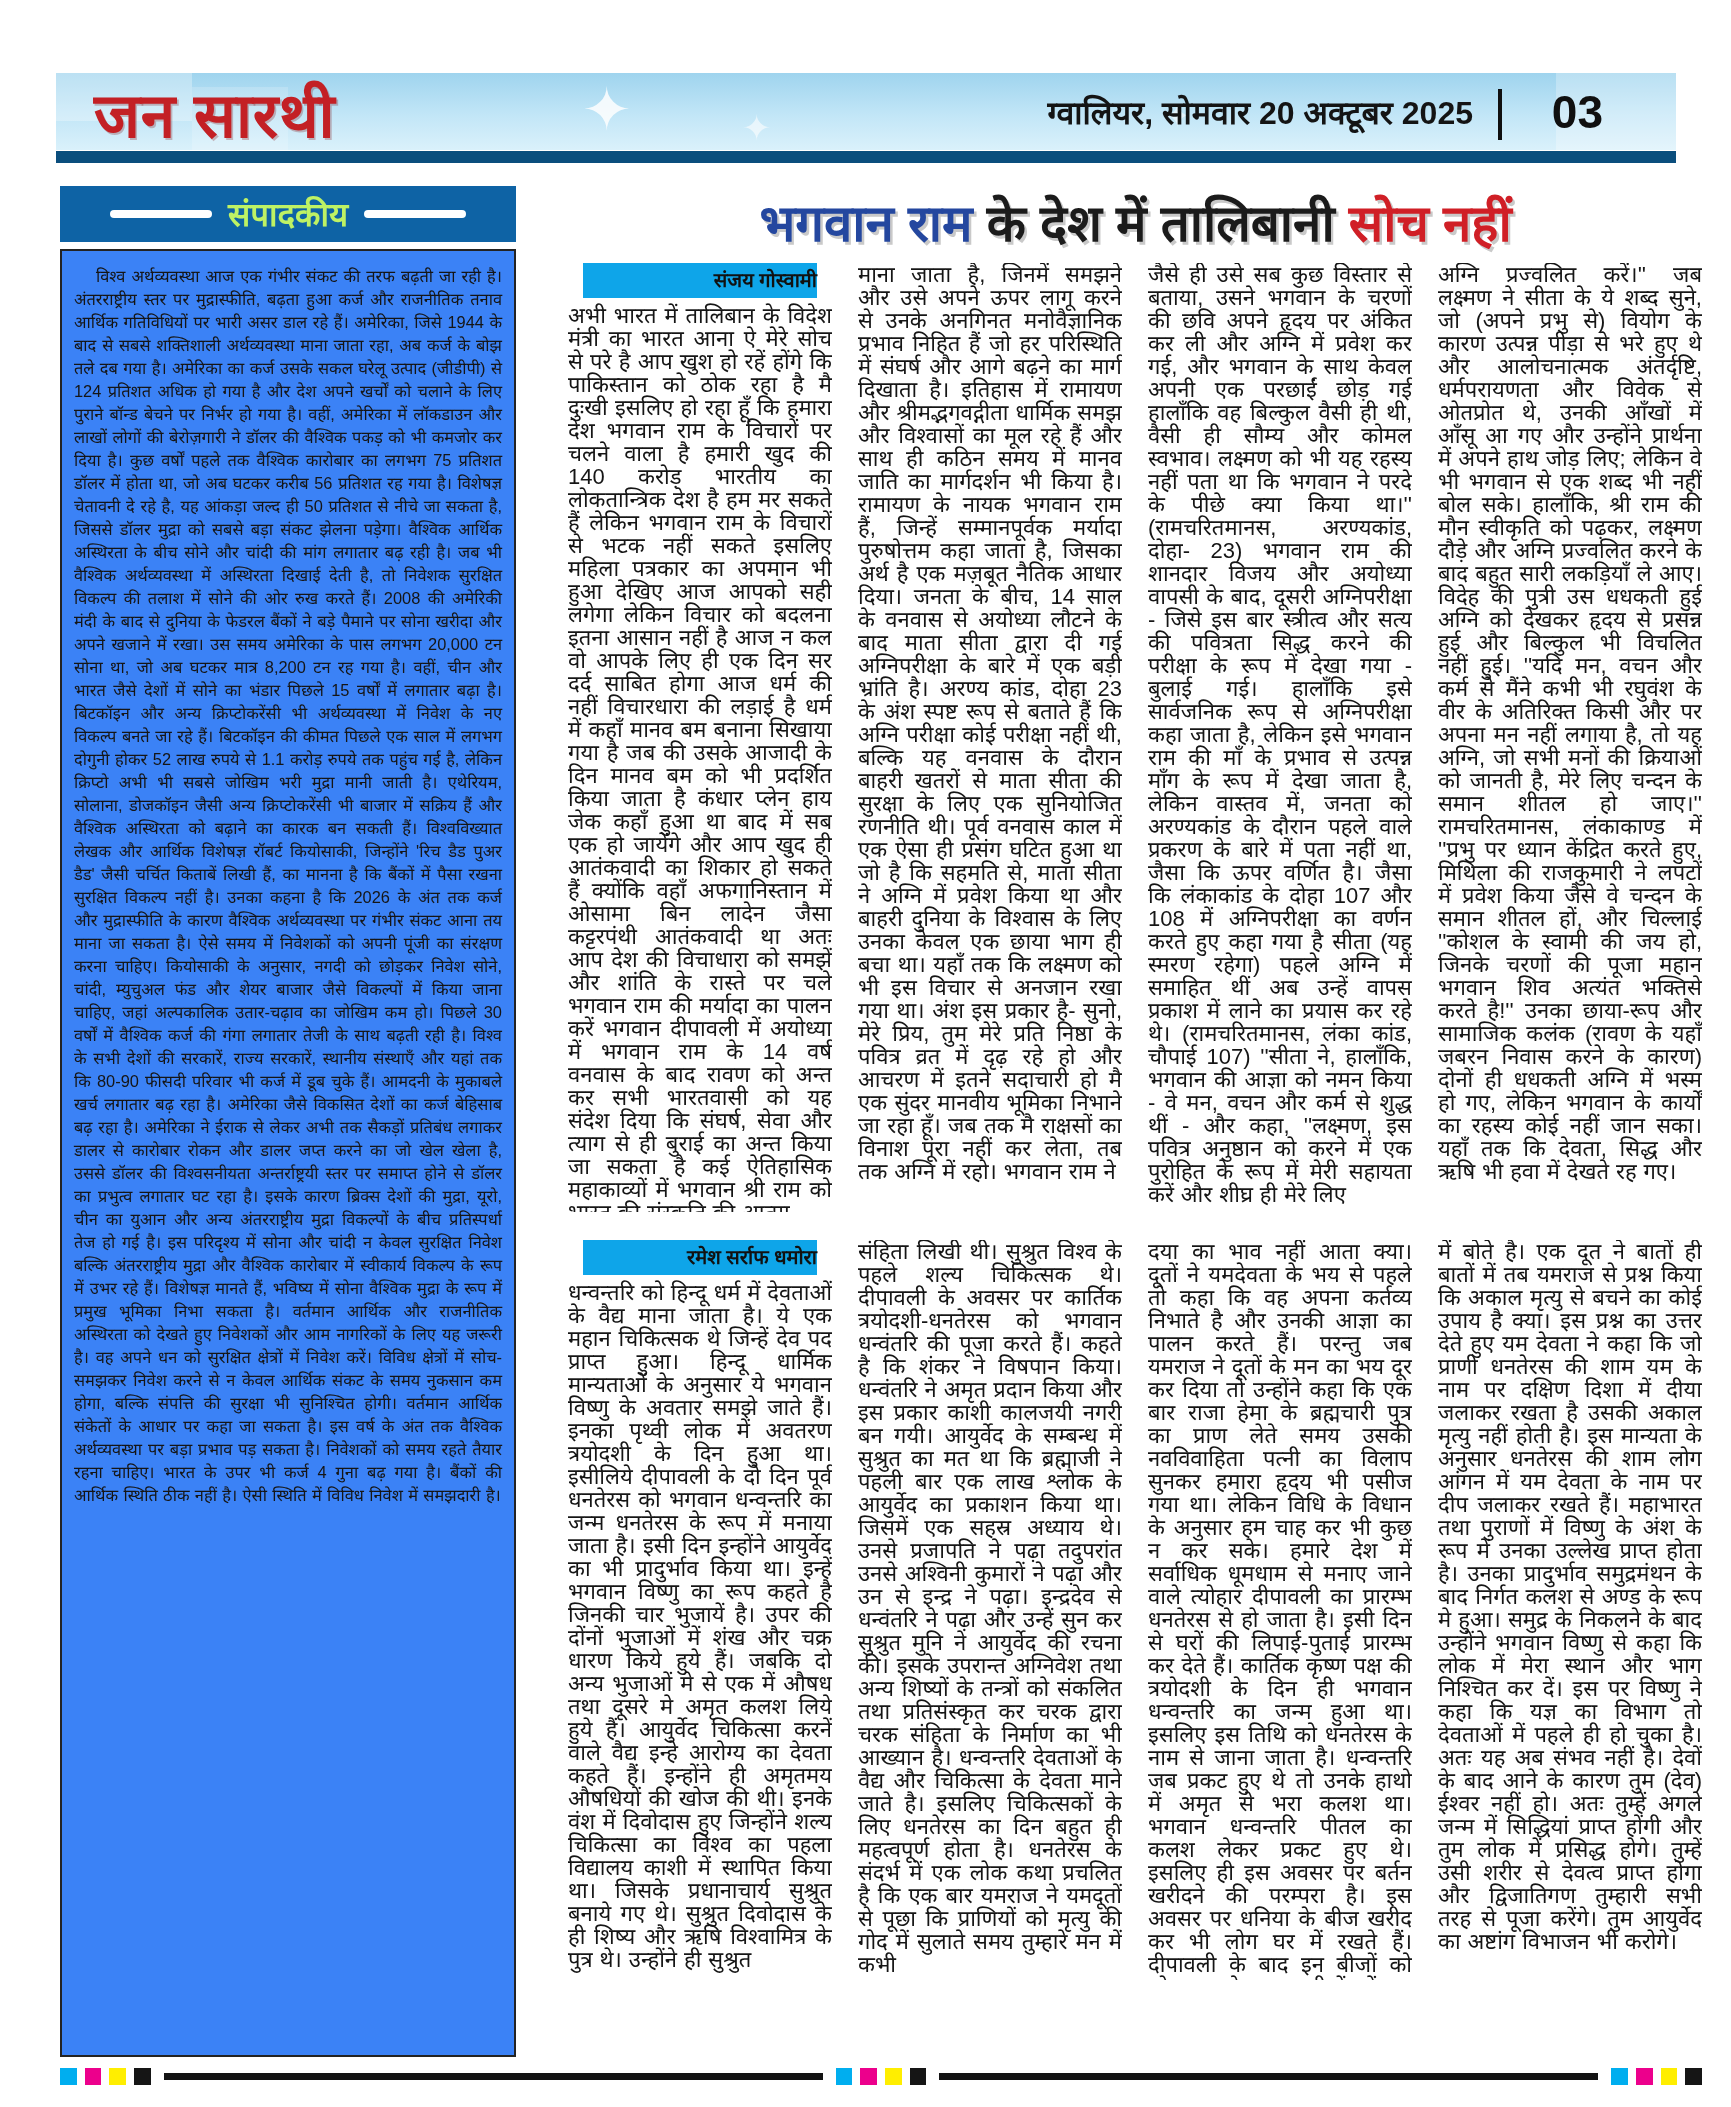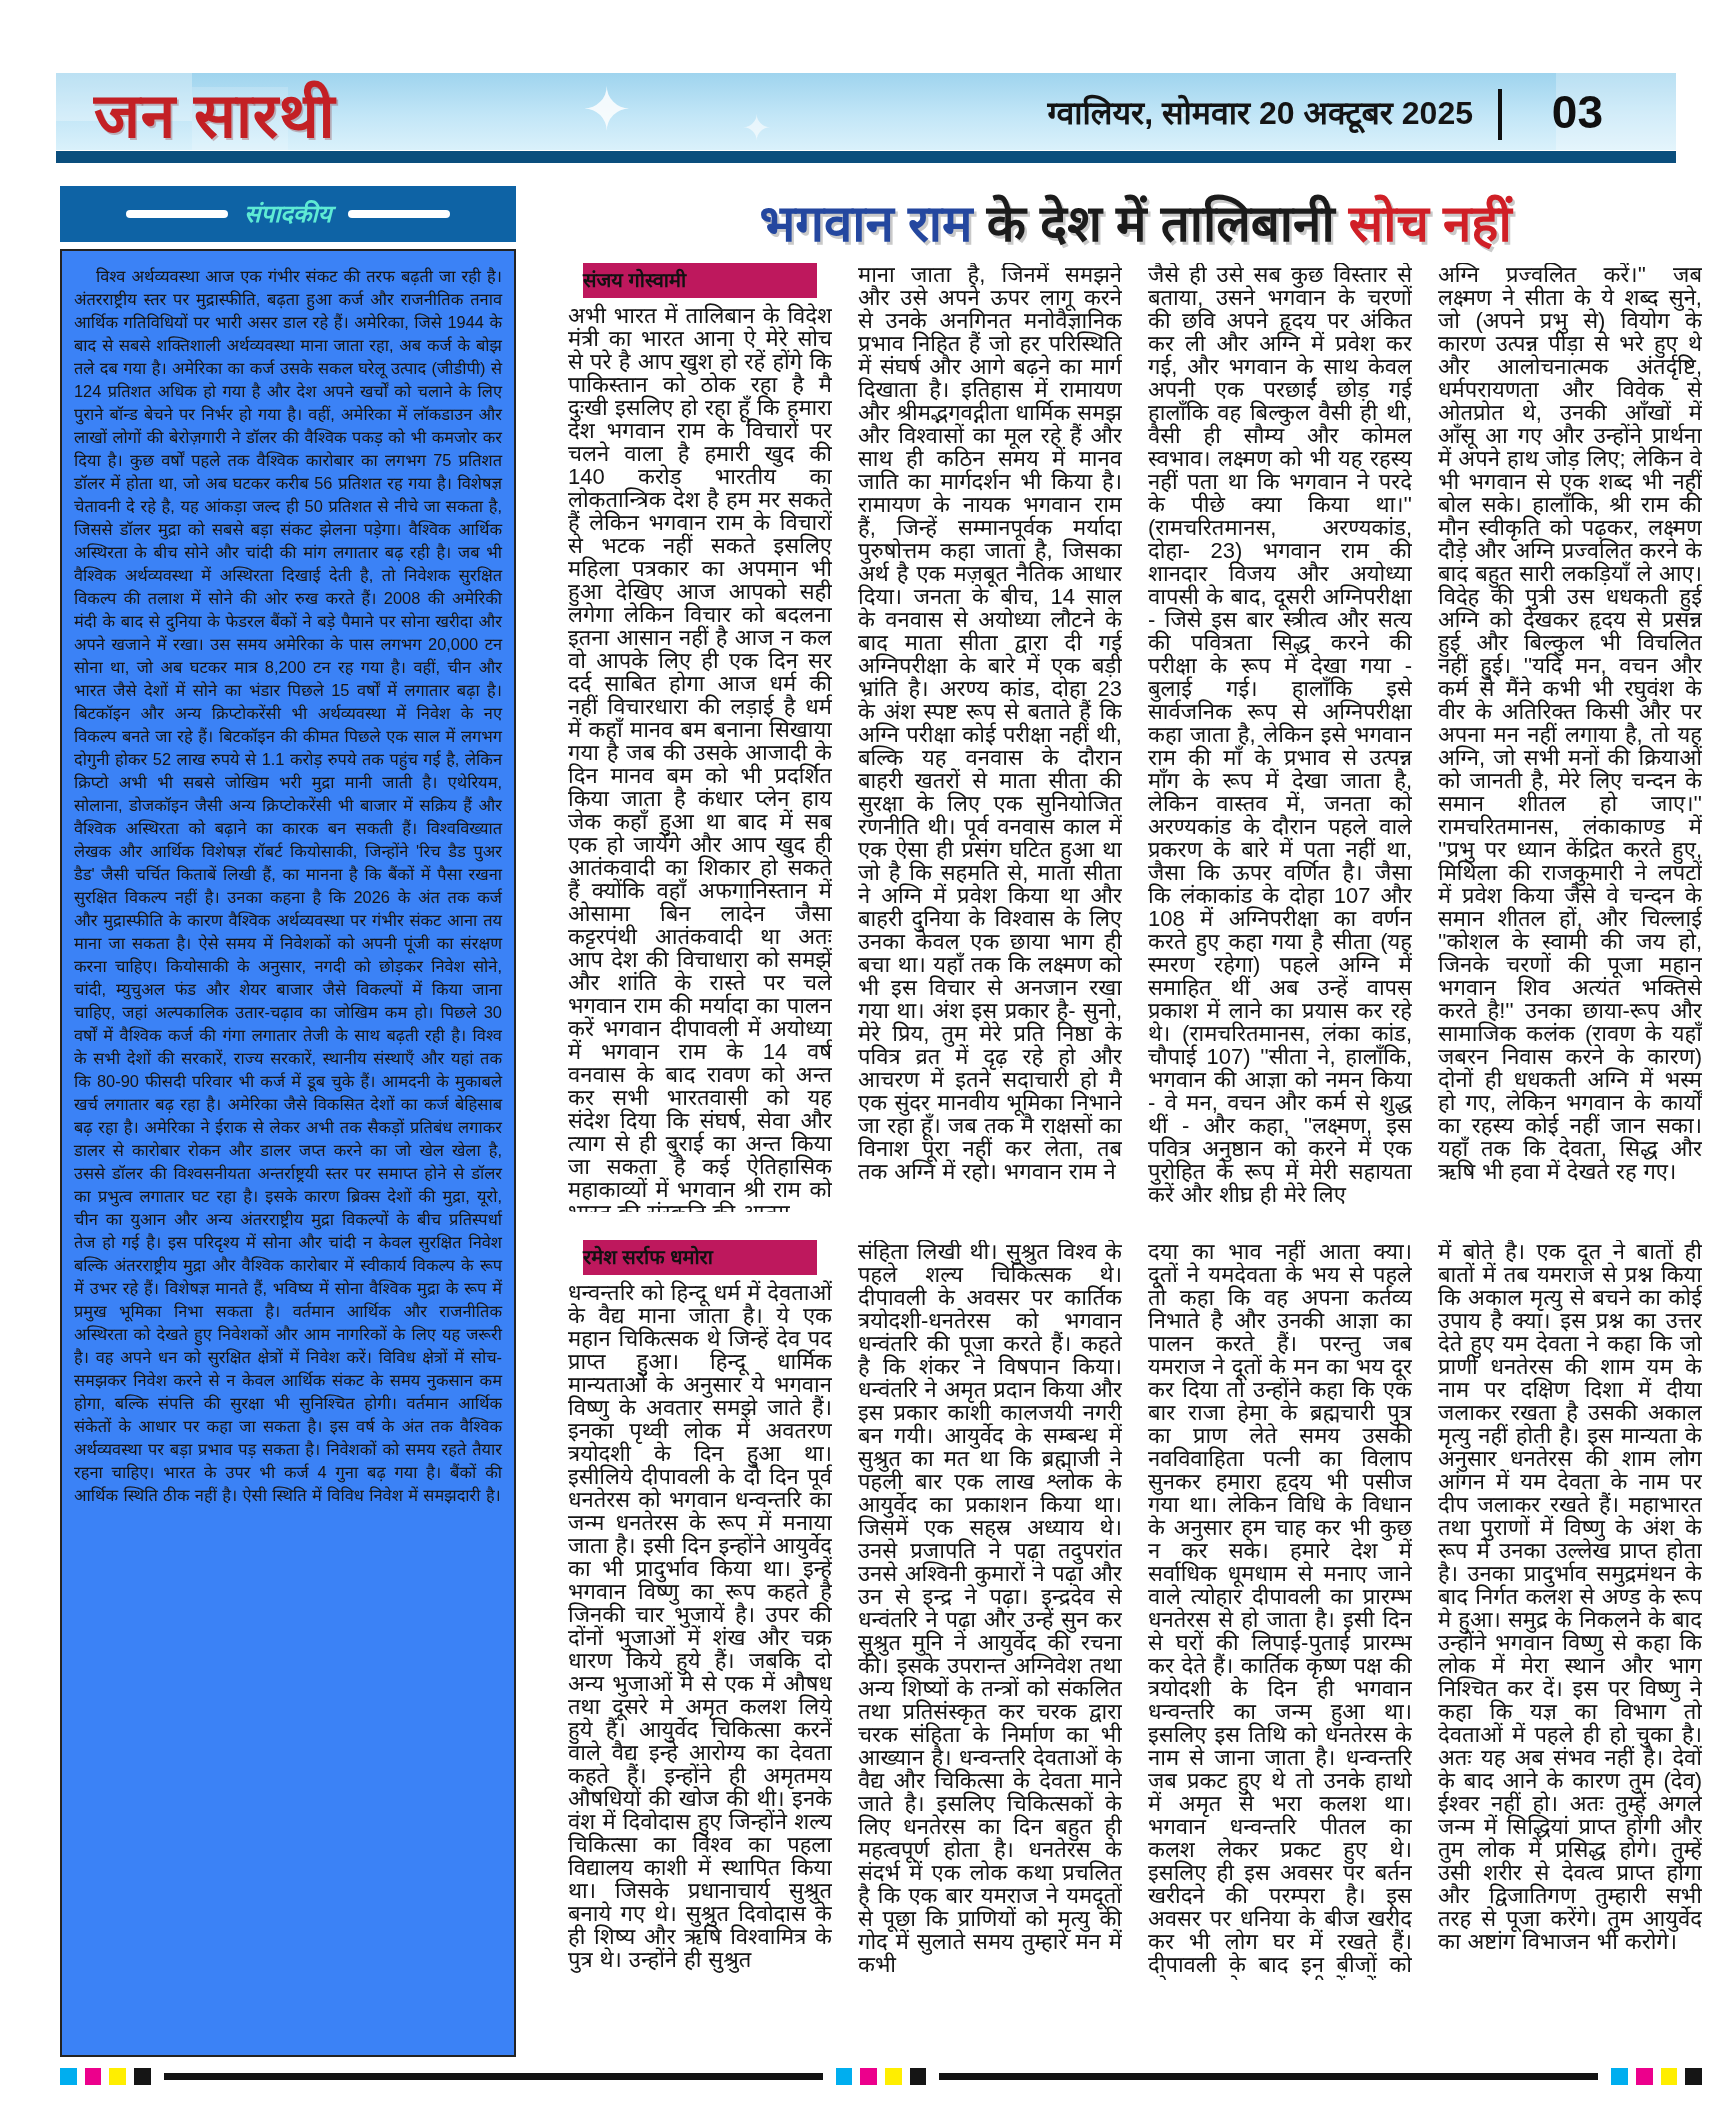--- a/index.html
+++ b/index.html
@@ -22,42 +22,42 @@
                  font-size:37px;font-weight:bold;color:#141414;}
   .date-line{position:absolute;right:203px;bottom:17.5px;font-size:32px;font-weight:bold;color:#141414;}
   .page-num-sep{position:absolute;right:174px;bottom:9.6px;width:4px;height:51px;background:#101010;}
   .page-num{position:absolute;right:73px;bottom:11px;font-size:46px;font-weight:bold;color:#101010;margin-top:16px;}
   .header-rule{position:absolute;left:56px;top:151px;width:1620px;height:12px;background:#0b4e7d;}
 
   
   .editorial{position:absolute;left:60px;top:186px;width:456px;}
   .edit-header{height:56px;background:#0e63a5;display:flex;align-items:center;justify-content:center;gap:16px;}
   .edit-dash{width:102px;height:8.8px;background:#ffffff;border-radius:4.8px;flex:0 0 auto;}
-  .edit-label{color:#5eead4;font-size:24px;font-weight:bold;line-height:1;font-style:italic;}
+  .edit-label{color:#bef264;font-size:33px;font-weight:bold;line-height:1;}
   .edit-box{margin-top:7.2px;border:2.4px solid #232323;height:1808px;box-sizing:border-box;
             padding:13.6px 12px 8px 12px;overflow:hidden;background:#3b82f6;}
   .edit-box p{margin:0;font-size:16.4px;line-height:23px;text-align:justify;text-indent:22px;
               word-spacing:0.8px;color:#151515;}
 
   
   .article{position:absolute;left:568px;width:1135px;}
   .article1{top:195px;}
   .article2{top:1229px;}
   .headline{text-align:center;font-weight:bold;line-height:1.12;white-space:nowrap;
             text-shadow:2.4px 3.2px 0 #c9c9c9;}
   .article1 .headline{font-size:51px;}
   .article2 .headline{font-size:41px;}
   .h-blue{color:#24479f;}
   .h-black{color:#1b1b1b;}
   .h-red{color:#d01f26;}
   .cols{display:flex;gap:26px;margin-top:11px;}
   .col{flex:0 0 264px;width:264px;overflow:hidden;}
   .article1 .col{height:949px;}
   .article2 .col{height:740px;}
-  .byline{background:#be185d;width:234px;margin:0 auto 5.6px auto;text-align:left;
+  .byline{background:#0ea5e9;width:234px;margin:0 auto 5.6px auto;text-align:right;
           font-weight:bold;font-size:20px;padding:3.2px 0 4.8px 0;color:#111;}
   .col p{margin:0;font-size:22px;line-height:23px;text-align:justify;word-spacing:0.8px;color:#151515;}
 
   
   .footer-marks{position:absolute;left:60px;top:2067px;width:1642px;height:19px;
                 display:flex;align-items:center;}
   .sq-group{display:flex;align-items:center;gap:8px;flex:0 0 auto;}
   .sq{width:16.7px;height:16.7px;}
   .sq-cyan{background:#00aeef;}
   .sq-magenta{background:#ec008c;}

